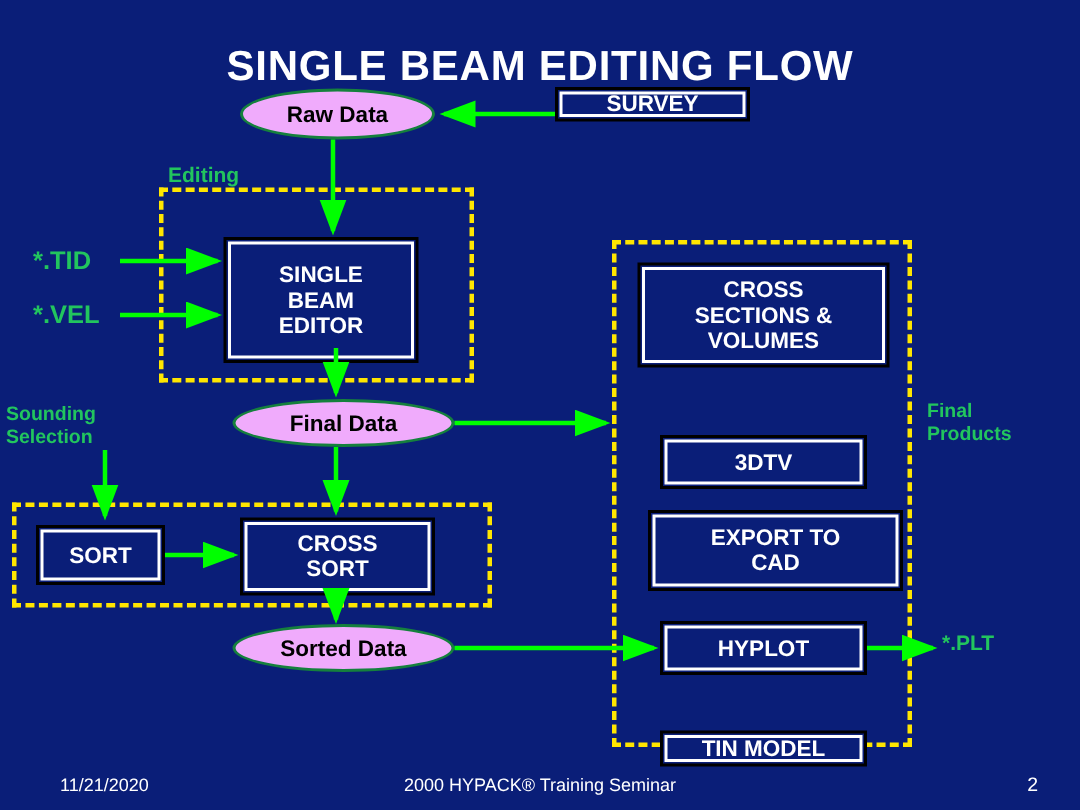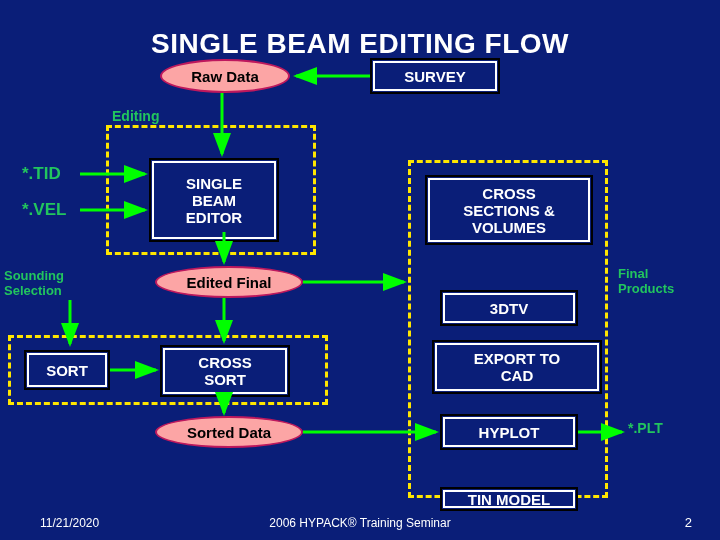--- a/index.html
+++ b/index.html
@@ -15,23 +15,23 @@
   .title {
     font-size: 28px;
     font-weight: bold;
     color: #fff;
     text-align: center;
     padding-top: 28px;
     letter-spacing: 0.5px;
   }
   .box-oval {
     position: absolute;
-    background: #fca5a5;
+    background: #f0abfc;
     color: #000;
-    border: 2px solid #be185d;
+    border: 2px solid #15803d;
     border-radius: 50%;
     font-weight: bold;
     font-size: 15px;
     display: flex;
     align-items: center;
     justify-content: center;
     text-align: center;
   }
   .box-rect {
     position: absolute;
@@ -93,31 +93,31 @@
 </head>
 <body>
 
 <div class="title">SINGLE BEAM EDITING FLOW</div>
 
 <div class="dashed-group" style="left:106px; top:125px; width:210px; height:130px;"></div>
 <div class="dashed-group" style="left:8px; top:335px; width:320px; height:70px;"></div>
 <div class="dashed-group" style="left:408px; top:160px; width:200px; height:338px;"></div>
 
 <div class="box-oval" style="left:160px; top:59px; width:130px; height:34px;">Raw Data</div>
-<div class="box-oval" style="left:155px; top:266px; width:148px; height:32px;">Edited Final</div>
+<div class="box-oval" style="left:155px; top:266px; width:148px; height:32px;">Final Data</div>
 <div class="box-oval" style="left:155px; top:416px; width:148px; height:32px;">Sorted Data</div>
 
 <div class="box-rect" style="left:149px; top:158px; width:130px; height:84px; white-space:pre-line;">SINGLE
 BEAM
 EDITOR</div>
 <div class="box-rect" style="left:160px; top:345px; width:130px; height:52px; white-space:pre-line;">CROSS
 SORT</div>
 <div class="box-rect" style="left:24px; top:350px; width:86px; height:40px;">SORT</div>
 
-<div class="box-rect" style="left:370px; top:58px; width:130px; height:36px;">SURVEY</div>
+<div class="box-rect" style="left:370px; top:58px; width:130px; height:23px;">SURVEY</div>
 <div class="box-rect" style="left:425px; top:175px; width:168px; height:70px; white-space:pre-line;">CROSS
 SECTIONS &amp;
 VOLUMES</div>
 <div class="box-rect" style="left:440px; top:290px; width:138px; height:36px;">3DTV</div>
 <div class="box-rect" style="left:432px; top:340px; width:170px; height:54px; white-space:pre-line;">EXPORT TO
 CAD</div>
 <div class="box-rect" style="left:440px; top:414px; width:138px; height:36px;">HYPLOT</div>
 <div class="box-rect" style="left:440px; top:460px; width:138px; height:24px;margin-top:27px;">TIN MODEL</div>
 
 <div class="label" style="left:112px; top:108px;">Editing</div>
@@ -154,14 +154,14 @@
   <line x1="224" y1="397" x2="224" y2="413" stroke="#00ff00" stroke-width="3" marker-end="url(#ah)"></line>
 
   <line x1="303" y1="282" x2="404" y2="282" stroke="#00ff00" stroke-width="3" marker-end="url(#ah)"></line>
 
   <line x1="303" y1="432" x2="436" y2="432" stroke="#00ff00" stroke-width="3" marker-end="url(#ah)"></line>
 
   <line x1="578" y1="432" x2="622" y2="432" stroke="#00ff00" stroke-width="3" marker-end="url(#ah)"></line>
 </svg>
 
 <div class="footer-date">11/21/2020</div>
-<div class="footer-center">2006 HYPACK® Training Seminar</div>
+<div class="footer-center">2000 HYPACK® Training Seminar</div>
 <div class="footer-page">2</div>
 
 </body></html>

